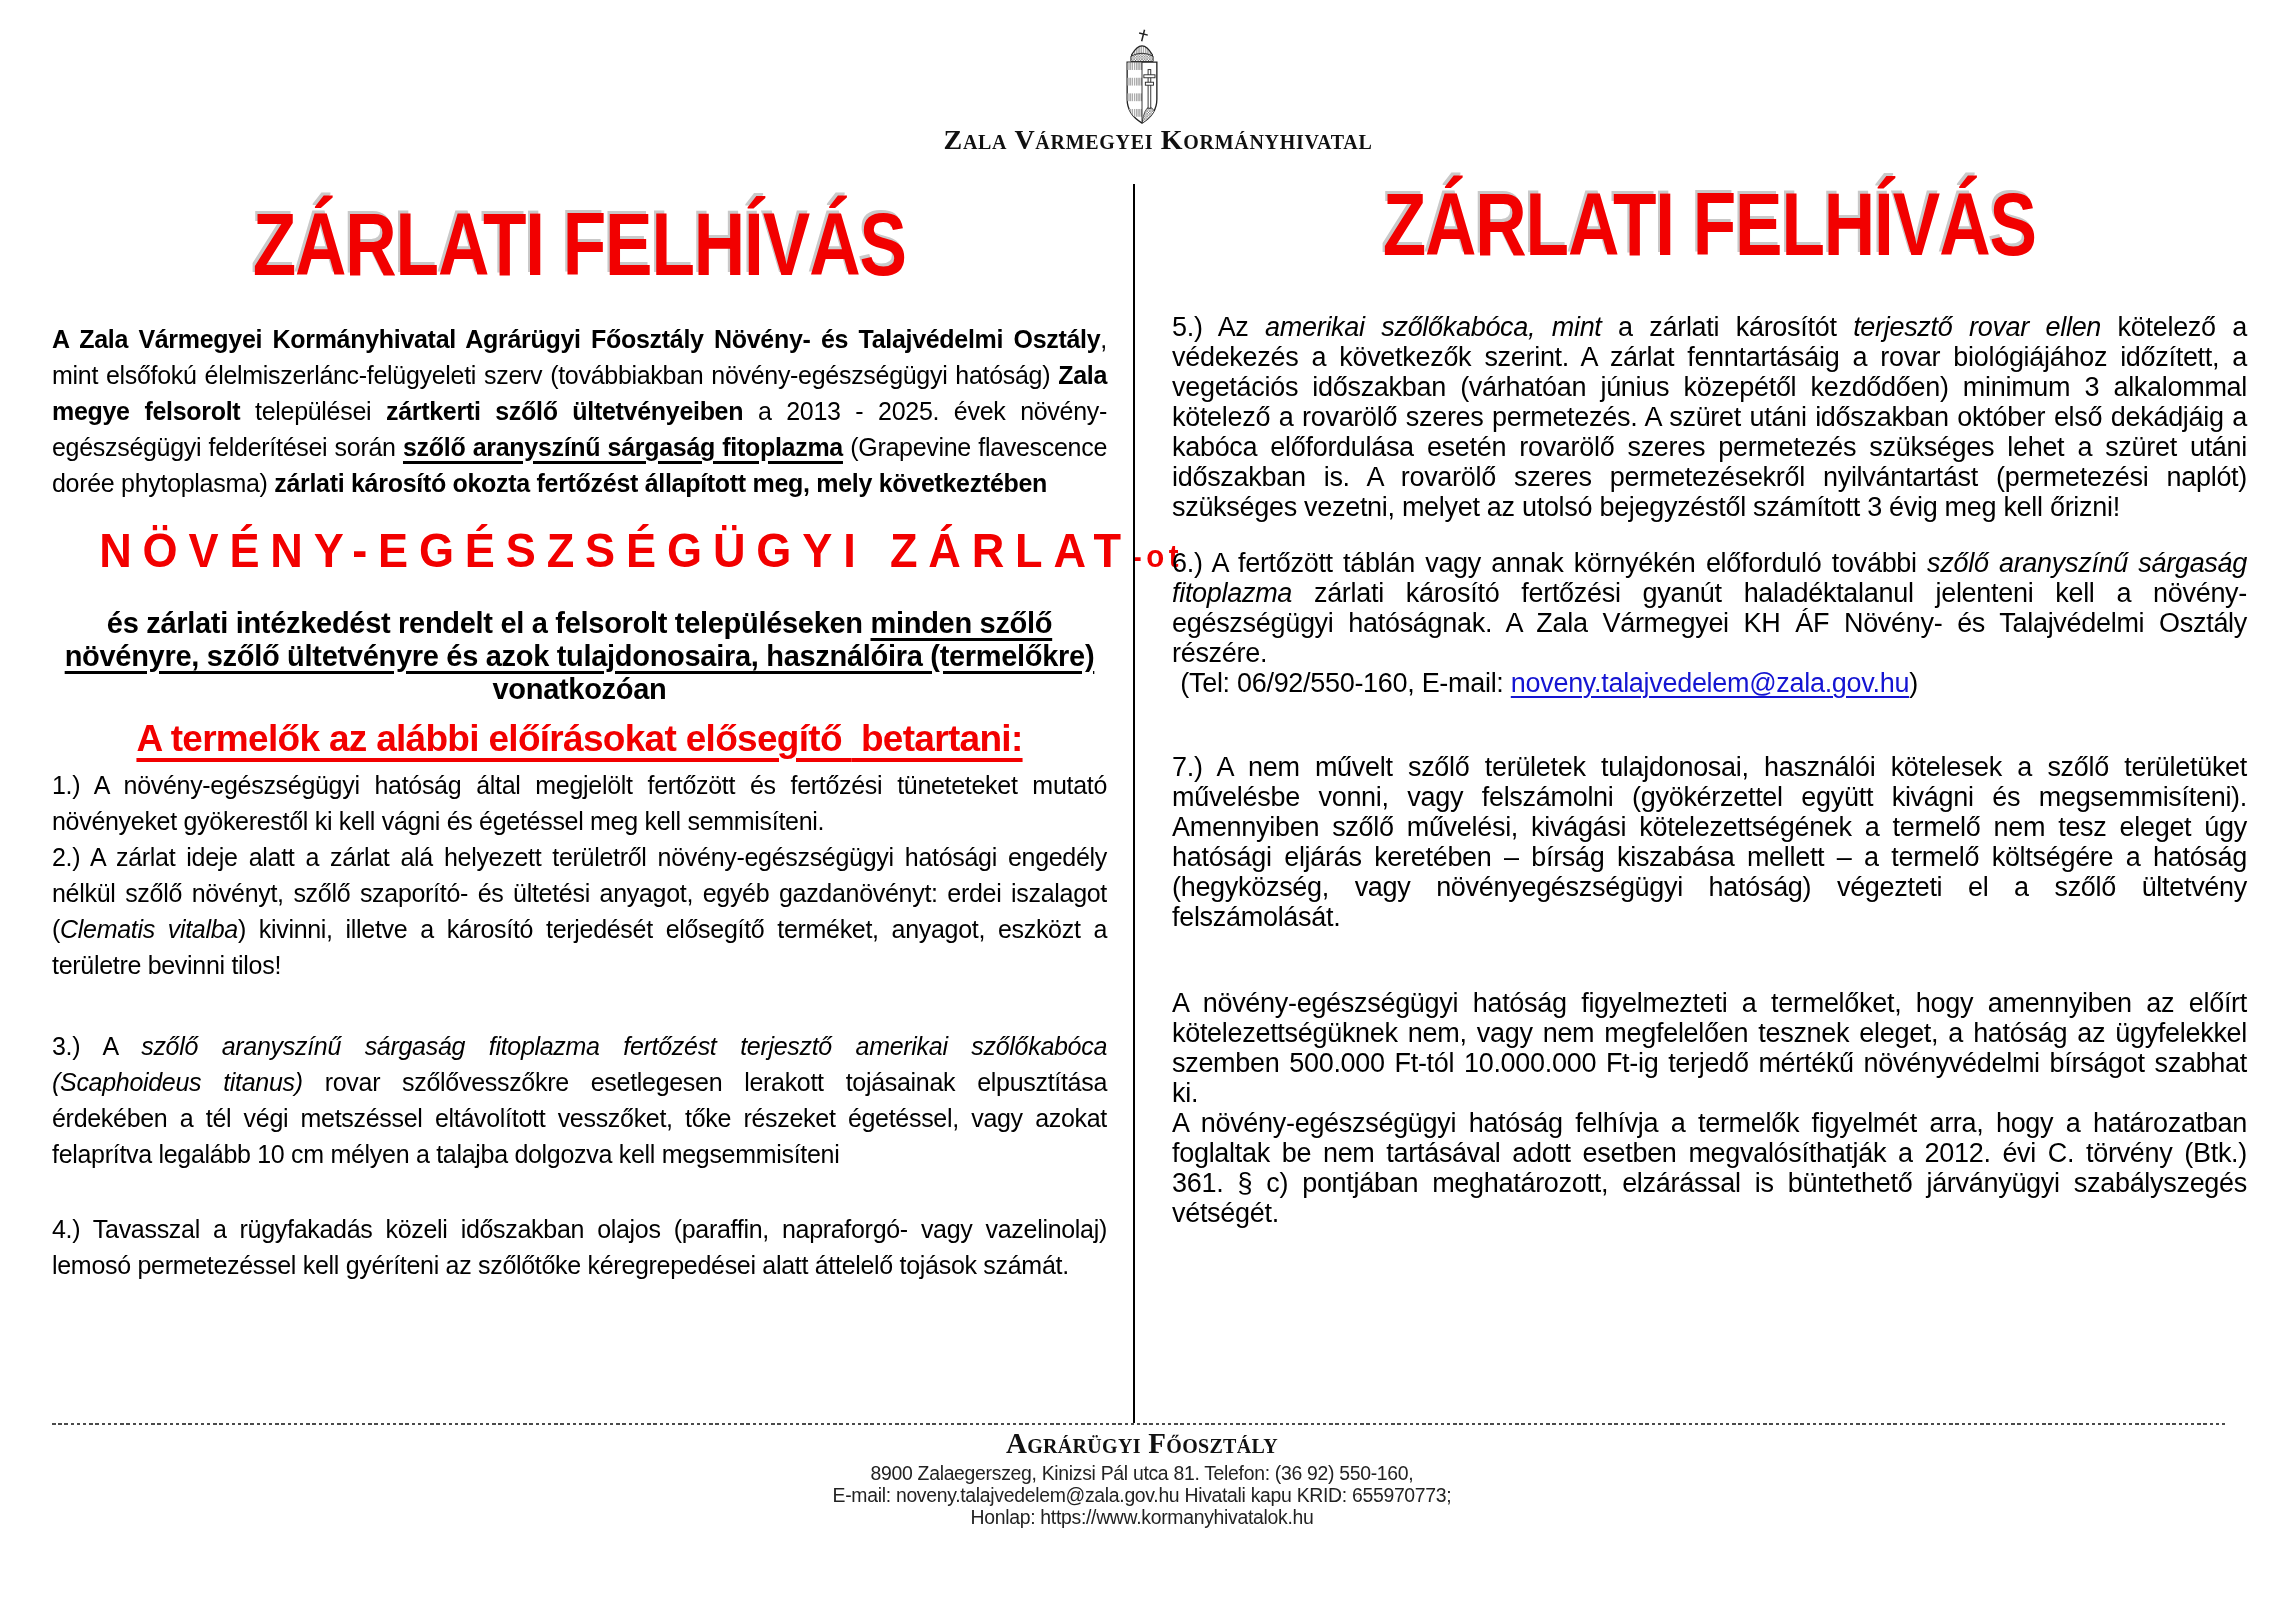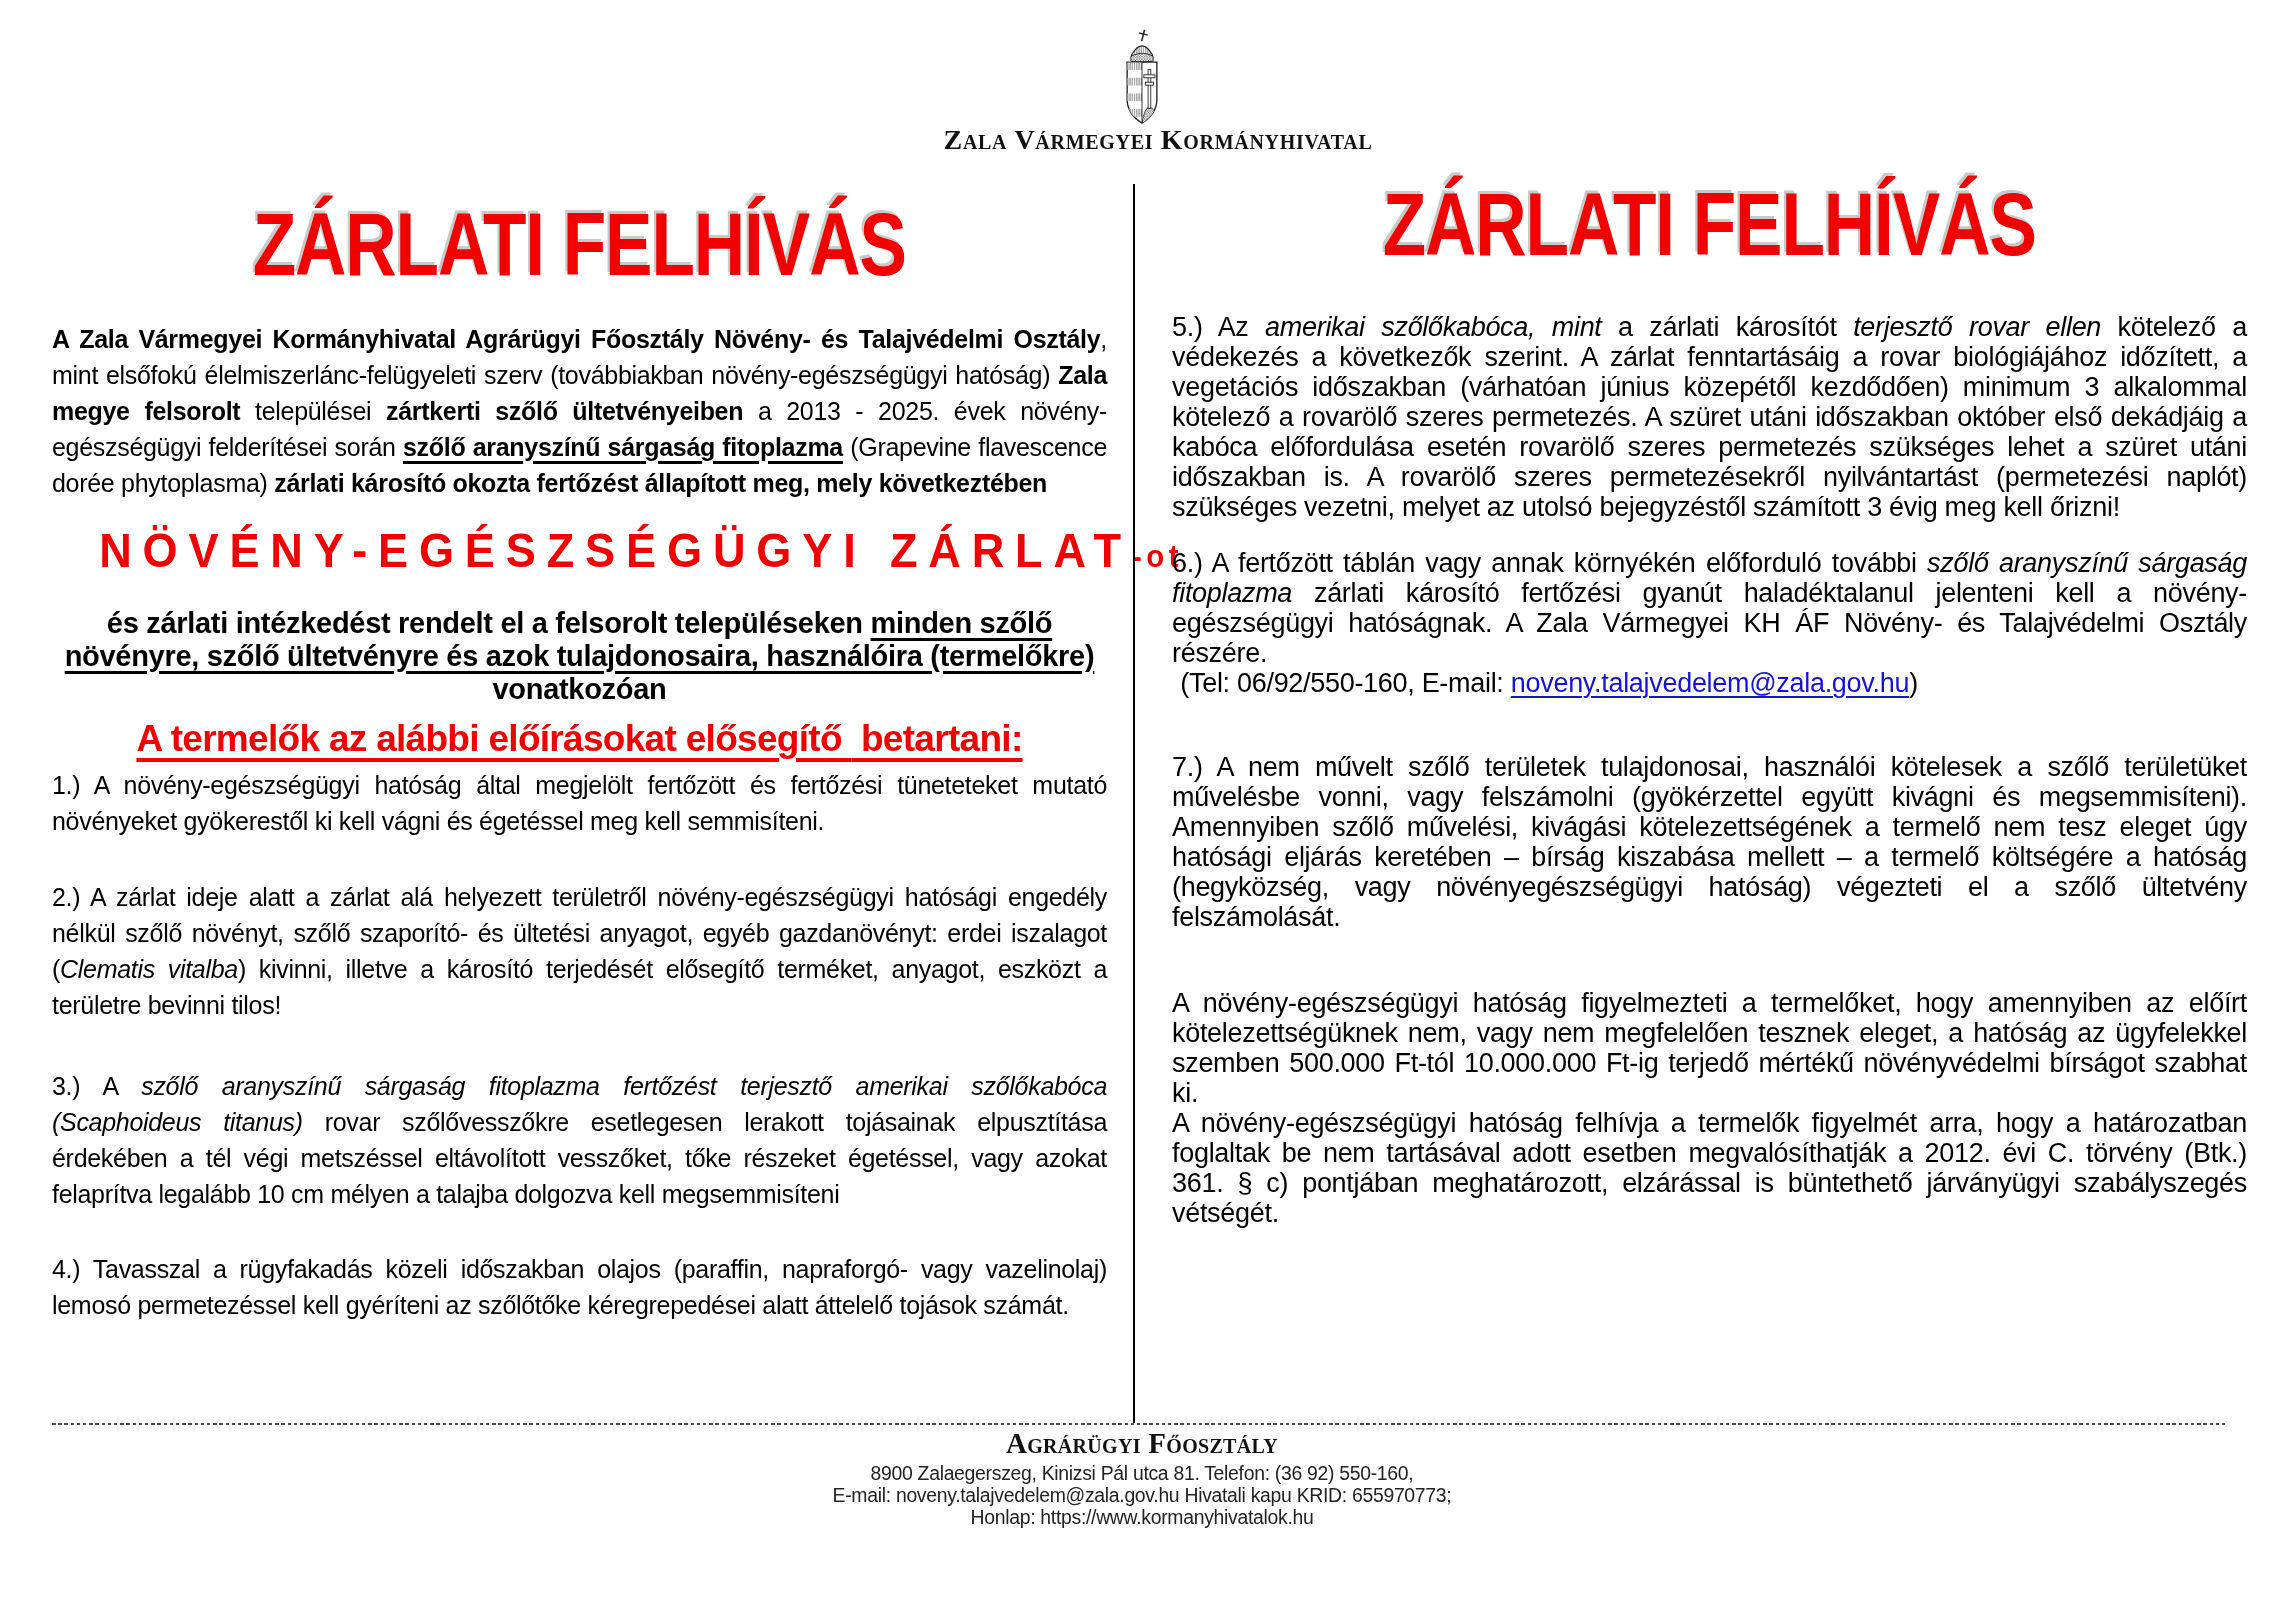--- a/index.html
+++ b/index.html
@@ -49,21 +49,21 @@
     font-size:29px;line-height:33px;letter-spacing:-0.3px;
   }
   .rules-heading{
     margin-top:11px;text-align:center;color:var(--red);font-weight:bold;
     font-size:37px;line-height:43px;letter-spacing:-0.7px;white-space:pre-wrap;
   }
   .rules-heading .u2{
     text-decoration:underline;text-decoration-thickness:3.5px;text-underline-offset:7px;
   }
   .item1{margin-top:7px;}
-  .item2{margin-top:40px;}
+  .item2{}
   .item3{margin-top:45px;}
   .item4{margin-top:39px;}
   .item5{margin-top:43px;}
   .item6{margin-top:26px;}
   .contact-line{margin-top:0;padding-left:8.3px;text-align:left;}
   .item7{margin-top:54px;}
   .warning1{margin-top:56px;}
   .warning2{margin-top:0;}
   a.email{color:var(--blue);text-decoration:underline;text-decoration-thickness:2.1px;text-underline-offset:4.2px;}
   

